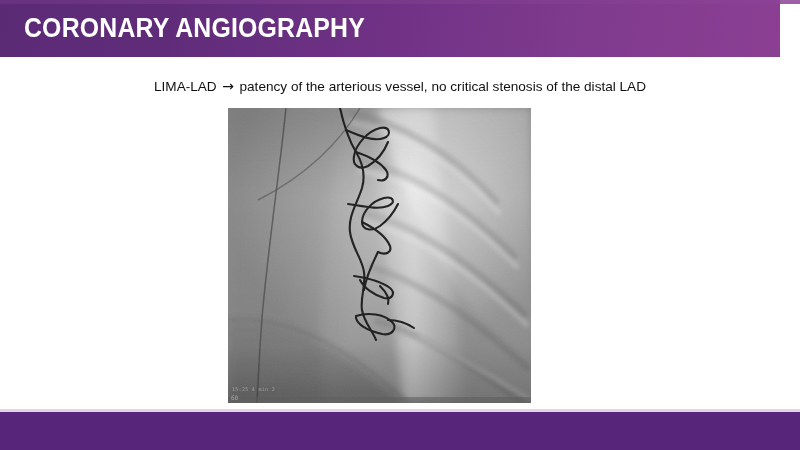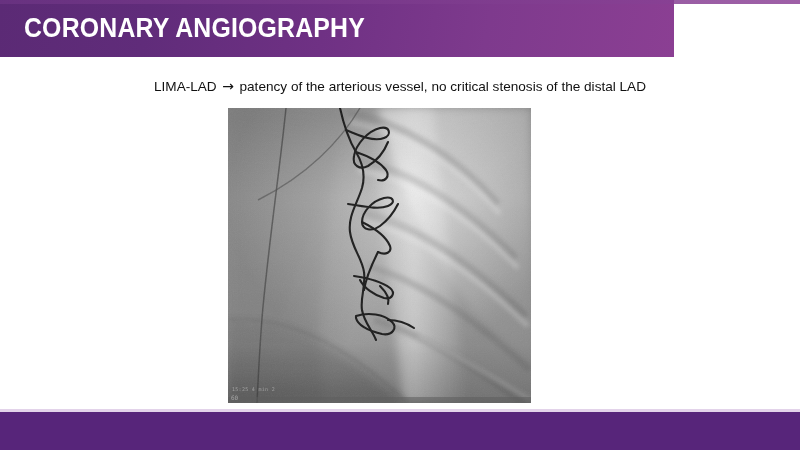--- a/index.html
+++ b/index.html
@@ -14,21 +14,21 @@
     overflow: hidden;
     font-family: "Liberation Sans", sans-serif;
     -webkit-font-smoothing: antialiased;
   }
 
   
   #header-bar {
     position: absolute;
     left: 0;
     top: 0;
-    width: 674px;
+    width: 780px;
     height: 57px;
     background: linear-gradient(100deg, #5b2a75 0%, #602c7a 22%, #6f3184 48%, #7e3a8d 72%, #8b3f93 100%);
     box-sizing: border-box;
   }
   #header-top-sheen {
     position: absolute;
     left: 0; top: 0;
     width: 800px;
     height: 4px;
     background: linear-gradient(100deg, #6a3382 0%, #8d4397 100%);

